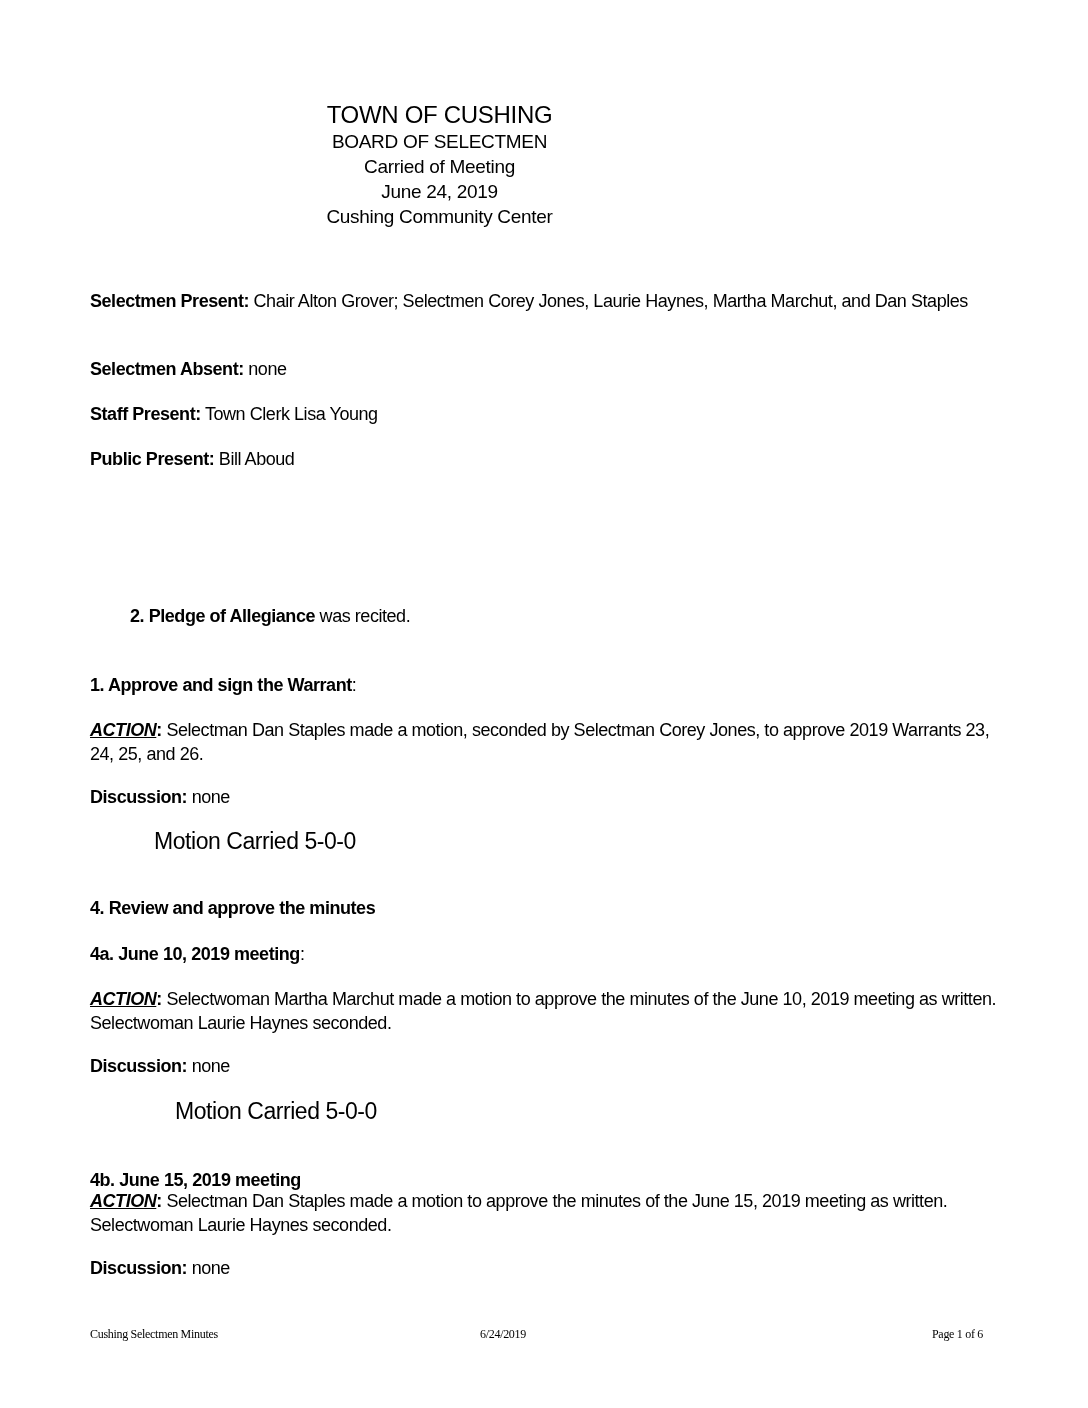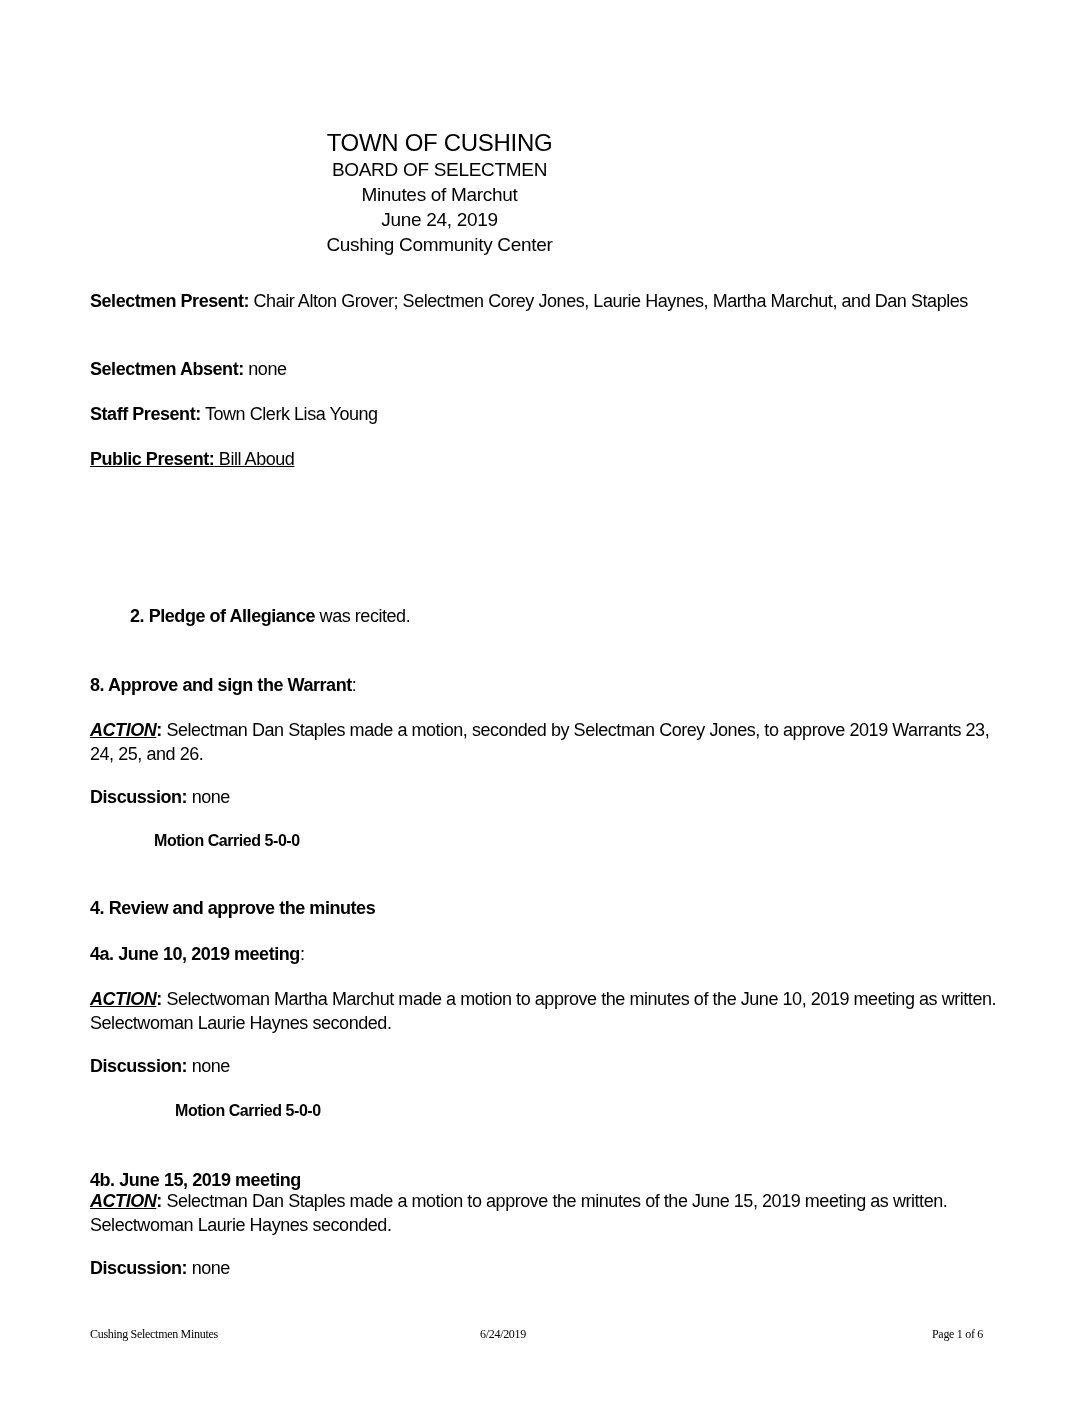--- a/index.html
+++ b/index.html
@@ -17,21 +17,21 @@
     }
     .page {
       position: absolute;
       left: 0; top: 0;
       width: 1088px;
       height: 1408px;
     }
     .header {
       position: absolute;
       left: 0;
-      top: 128px;
+      top: 100px;
       width: 879px;
       text-align: center;
     }
     .header .title {
       font-size: 24px;
       line-height: 29px;
       letter-spacing: -0.3px;
     }
     .header .sub {
       font-size: 19px;
@@ -47,70 +47,70 @@
       letter-spacing: -0.45px;
     }
     .lbl { font-weight: bold; }
     .action {
       font-weight: bold;
       text-decoration: underline;
       font-style: italic;
     }
     .motion {
       position: absolute;
-      font-size: 16px;
+      font-size: 23px;
       line-height: 24px;
-      font-weight: bold;
+      font-weight: normal;
       letter-spacing: -0.45px;
     }
     .footer {
       position: absolute;
       top: 1327px;
       font-family: "Liberation Serif", serif;
       font-size: 12px;
       line-height: 14px;
       letter-spacing: -0.3px;
     }
   </style>
 </head>
 <body>
 
 <div class="page">
 
   <div class="header">
     <div class="title">TOWN OF CUSHING</div>
     <div class="sub">BOARD OF SELECTMEN</div>
-    <div class="sub">Minutes of Marchut</div>
+    <div class="sub">Carried of Meeting</div>
     <div class="sub">June 24, 2019</div>
     <div class="sub">Cushing Community Center</div>
   </div>
 
   <div class="block" style="top:289px;">
     <span class="lbl">Selectmen Present:</span><span> Chair Alton Grover; Selectmen Corey Jones, Laurie Haynes, Martha Marchut, and Dan Staples</span>
   </div>
 
   <div class="block" style="top:357px;">
     <span class="lbl">Selectmen Absent:</span><span> none</span>
   </div>
 
   <div class="block" style="top:402px;">
     <span class="lbl">Staff Present:</span><span> Town Clerk Lisa Young</span>
   </div>
 
-  <div class="block" style="top:447px;text-decoration:underline;">
+  <div class="block" style="top:447px;">
     <span class="lbl">Public Present:</span><span> Bill Aboud</span>
   </div>
 
 
   <div class="block" style="top:604px;margin-left:40px;">
     <span class="lbl">2. Pledge of Allegiance</span><span> was recited.</span>
   </div>
 
   <div class="block" style="top:673px;">
-    <span class="lbl">8. Approve and sign the Warrant</span><span>:</span>
+    <span class="lbl">1. Approve and sign the Warrant</span><span>:</span>
   </div>
 
   <div class="block" style="top:718px;">
     <span class="action">ACTION</span><span class="lbl">:</span><span>  Selectman Dan Staples made a motion, seconded by Selectman Corey Jones, to approve 2019 Warrants 23, 24, 25, and 26.</span>
   </div>
 
   <div class="block" style="top:785px;">
     <span class="lbl">Discussion:</span><span> none</span>
   </div>
 

